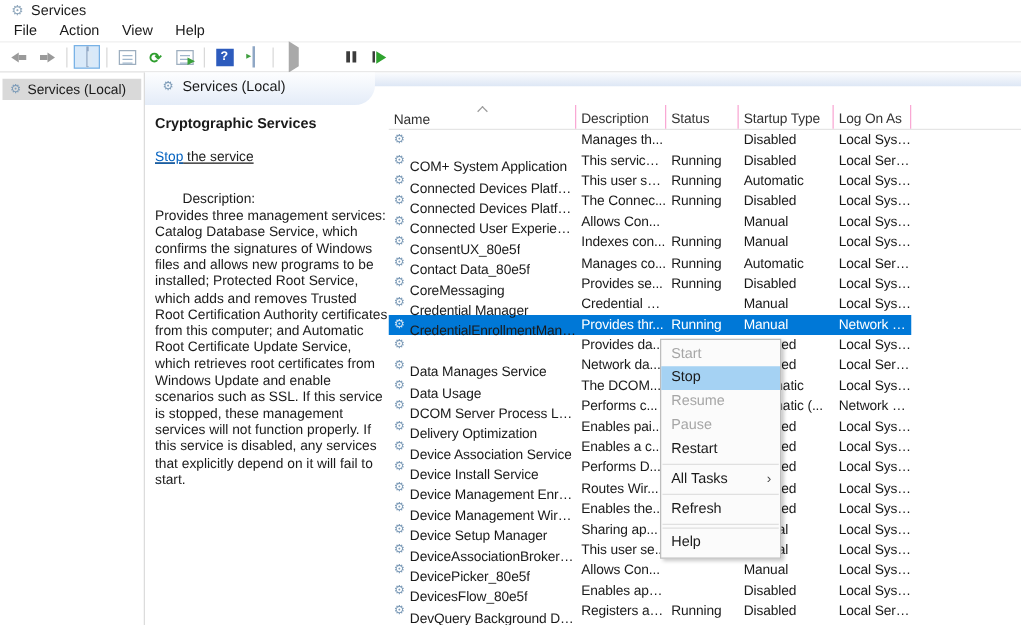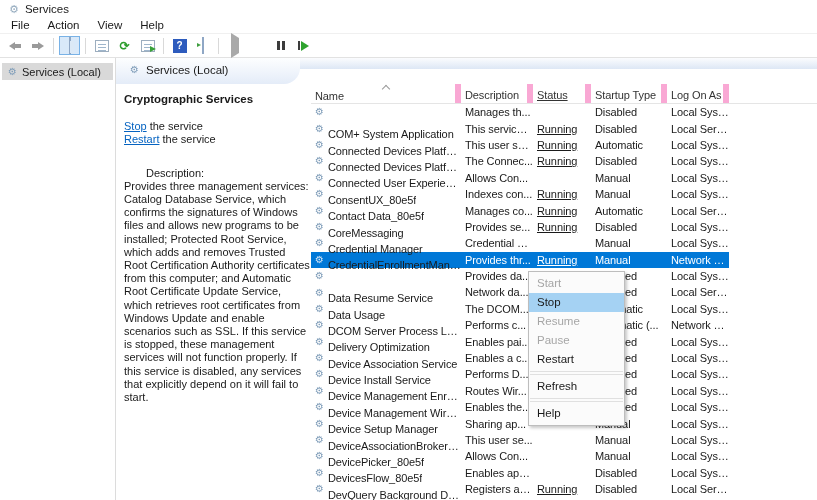--- a/index.html
+++ b/index.html
@@ -61,40 +61,40 @@
   .banner .band { position:absolute; left:0; right:0; top:0; height:11px;
     background:linear-gradient(#fbfcfe,#dde7f5); }
   .banner .tab { position:absolute; left:0; top:0; width:184px; height:26px;
     background:linear-gradient(#fdfeff,#e4ecf8); border-bottom-right-radius:16px; }
   .banner .tab-content { position:absolute; left:14px; top:6px; display:flex; gap:7px;
     align-items:center; font-size:11.5px; }
 
   .content { display:flex; height:416px; }
   .descpane { width:195px; padding:9px 8px 0 8px; font-size:11px; line-height:13.2px; }
   .descpane .svc-title { font-weight:bold; font-size:11.5px; margin-bottom:14px; }
-  .descpane .links { margin-bottom:20px; }
+  .descpane .links { margin-bottom:20px;text-decoration:underline; }
   .descpane a { color:#0563c1; text-decoration:underline; cursor:pointer; }
   .descpane .desc-label { margin-bottom:0px;padding-left:22px; }
   .descpane .desc-text { width:187px; }
 
   .listpane { flex:1; font-size:11px; letter-spacing:-0.1px; }
   .lv-header { display:flex; height:20px; border-bottom:1px solid #e5e5e5; position:relative; }
-  .lv-h { padding:5px 0 0 4px; border-right:6px solid #f9a8d4; color:#333;
+  .lv-h { padding:5px 0 0 4px; border-right:1px solid #f9a8d4; color:#333;
     white-space:nowrap; overflow:hidden; }
   .sort-caret { position:absolute; left:72px; top:2px; width:6px; height:6px;
     border-top:1px solid #9a9a9a; border-left:1px solid #9a9a9a; transform:rotate(45deg); }
   .lv-body .row { display:flex; height:16.4px; align-items:center; width:418px; }
   .lv-body .row.selected { background:#0078d7; color:#fff; }
   .cell { white-space:nowrap; overflow:hidden; text-overflow:ellipsis; padding-left:4px; }
   .c-name { width:150px; display:flex; align-items:center; gap:4px; }
   .c-name .gear { flex:none; }
   .c-name .nm { white-space:nowrap; overflow:hidden; text-overflow:ellipsis;margin-top:44px; }
   .row.selected .gear { color:#cfe3f5; }
   .c-desc { width:72px; }
-  .c-status { width:58px;text-decoration:underline; }
+  .c-status { width:58px; }
   .c-startup { width:76px; }
   .c-logon { width:62px; }
 
   
   .ctxmenu { position:absolute; left:528px; top:271px; width:97px; background:#fbfbfb;
     border:1px solid #bdbdbd; box-shadow:2px 2px 3px rgba(0,0,0,0.22); padding:2px 0;
     font-size:11.5px; z-index:10; }
   .ctx-item { height:19px; line-height:19px; padding-left:8px; position:relative; cursor:default; }
   .ctx-item.disabled { color:#a6a6a6; }
   .ctx-item.highlighted { background:#a5d2f3; }
@@ -207,21 +207,20 @@
         <span class="gear">⚙</span>
         <span>Services (Local)</span>
       </div>
     </div>
 
     <div class="content">
       <div class="descpane">
         <div class="svc-title">Cryptographic Services</div>
         <div class="links">
           <div><a>Stop</a><span> the service</span></div>
-          <div><a>Restart</a><span> the service</span></div>
         </div>
         <div class="desc-label">Description:</div>
         <div class="desc-text">Provides three management services: Catalog Database Service, which confirms the signatures of Windows files and allows new programs to be installed; Protected Root Service, which adds and removes Trusted Root Certification Authority certificates from this computer; and Automatic Root Certificate Update Service, which retrieves root certificates from Windows Update and enable scenarios such as SSL. If this service is stopped, these management services will not function properly. If this service is disabled, any services that explicitly depend on it will fail to start.</div>
       </div>
 
       <div class="listpane">
         <div class="lv-header" id="lvheader">
           <span class="sort-caret"></span>
         <div class="lv-h c-name">Name</div>
             <div class="lv-h c-desc">Description</div>
@@ -326,21 +325,21 @@
                 <span class="nm">Cryptographic Services</span>
               </div>
               <div class="cell c-desc">Provides thr...</div>
               <div class="cell c-status">Running</div>
               <div class="cell c-startup">Manual</div>
               <div class="cell c-logon">Network S...</div>
             </div>
             <div class="row">
               <div class="cell c-name">
                 <span class="gear">⚙</span>
-                <span class="nm">Data Resume Service</span>
+                <span class="nm">Data Manages Service</span>
               </div>
               <div class="cell c-desc">Provides da...</div>
               <div class="cell c-status"></div>
               <div class="cell c-startup">Disabled</div>
               <div class="cell c-logon">Local Syste...</div>
             </div>
             <div class="row">
               <div class="cell c-name">
                 <span class="gear">⚙</span>
                 <span class="nm">Data Usage</span>
@@ -476,18 +475,19 @@
   </div>
 </div>
 
 <div class="ctxmenu" id="ctxmenu">
     <div class="ctx-item disabled">Start</div>
     <div class="ctx-item highlighted">Stop</div>
     <div class="ctx-item disabled">Resume</div>
     <div class="ctx-item disabled">Pause</div>
     <div class="ctx-item">Restart</div>
     <div class="ctx-sep"></div>
+    <div class="ctx-item">All Tasks<span class="sub">›</span></div>
     <div class="ctx-sep"></div>
     <div class="ctx-item">Refresh</div>
     <div class="ctx-sep"></div>
     <div class="ctx-sep"></div>
     <div class="ctx-item">Help</div>
   </div>
 
 </body></html>

